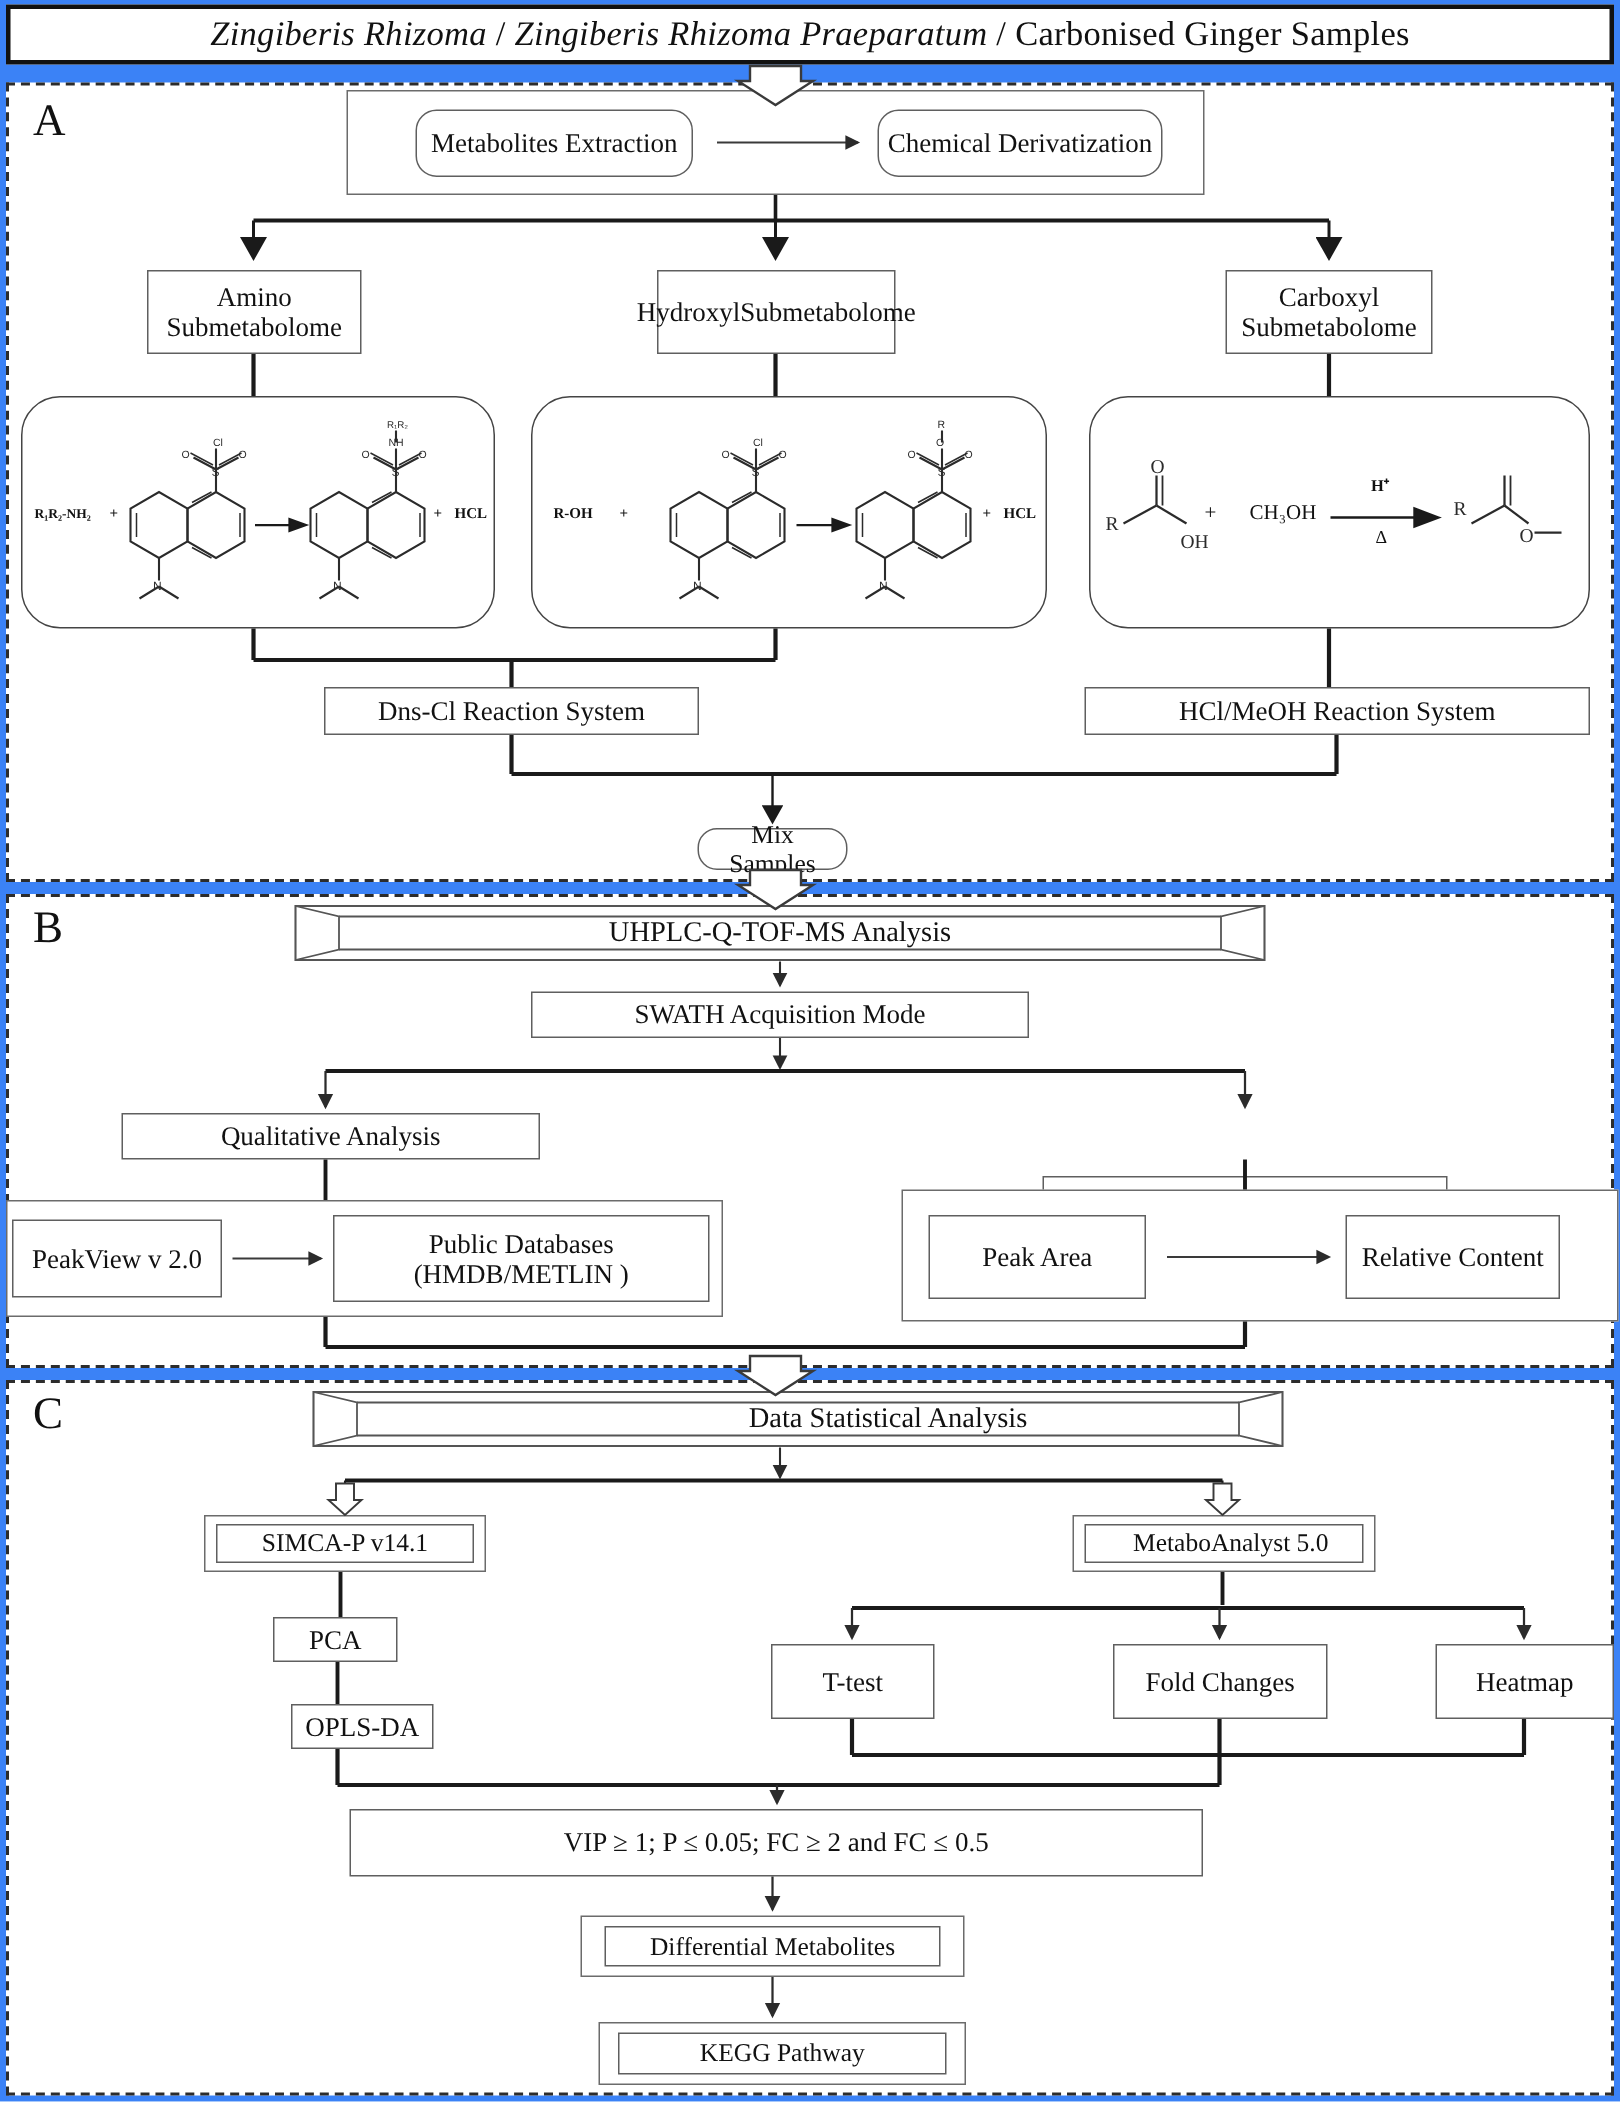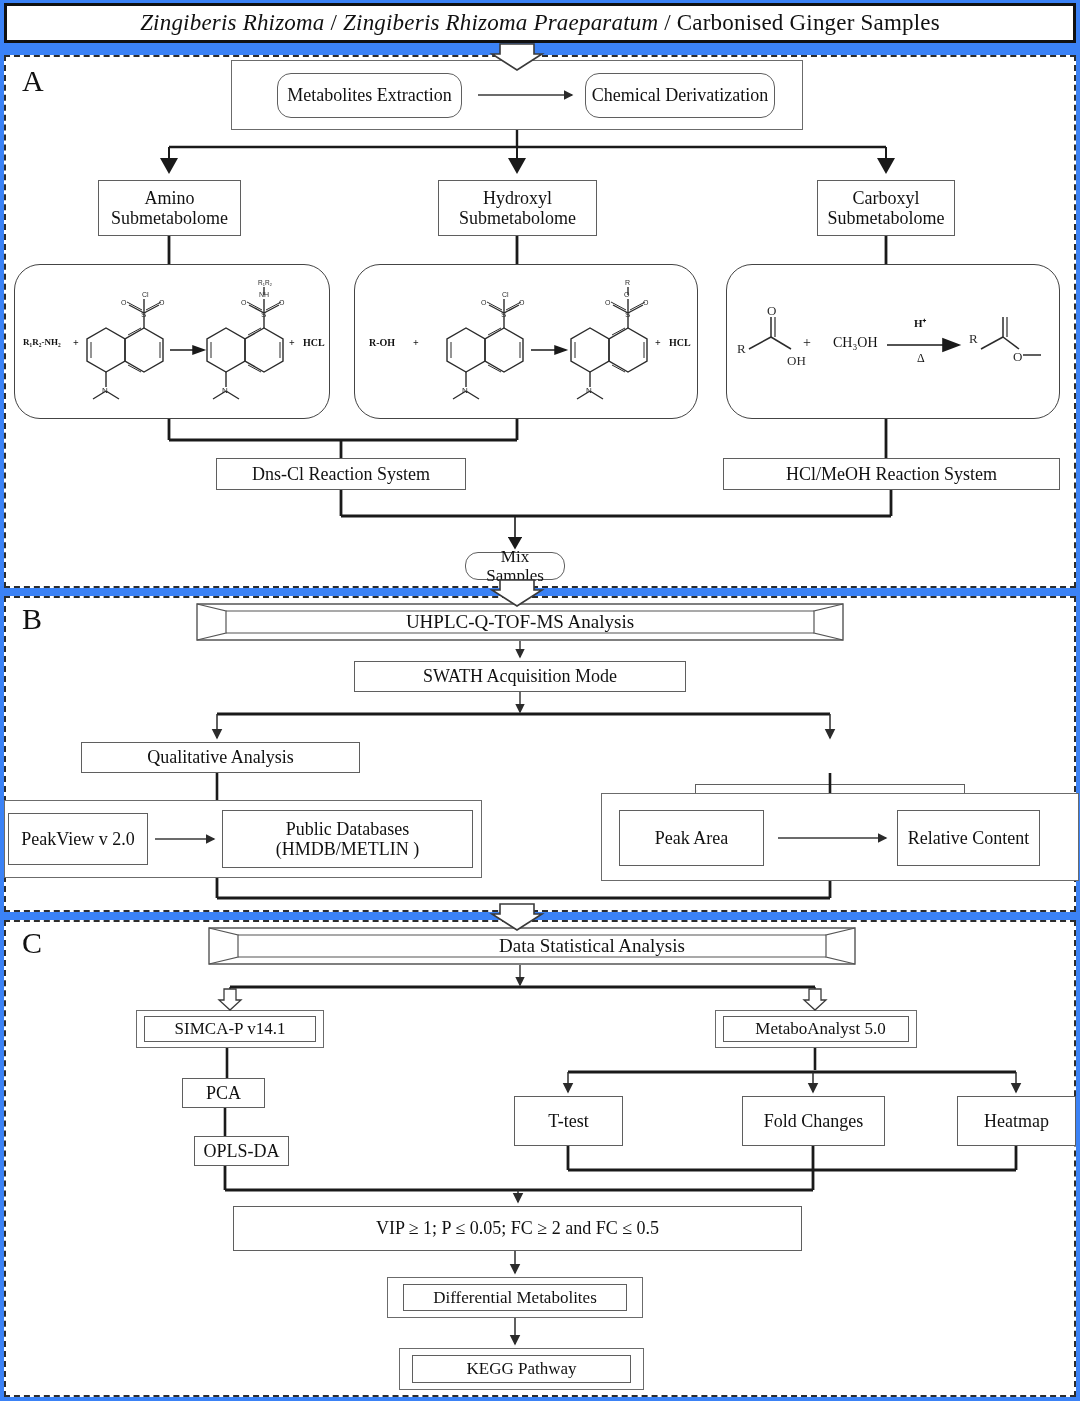--- a/index.html
+++ b/index.html
@@ -59,21 +59,21 @@
   <div class="abs panel-label" style="left:22px;top:66px;">A</div>
 
   <div class="abs group" style="left:231px;top:60px;width:572px;height:70px;"></div>
   <div class="abs box rbox" style="left:277px;top:73px;width:185px;height:45px;">Metabolites Extraction</div>
   <div class="abs box rbox" style="left:585px;top:73px;width:190px;height:45px;">Chemical Derivatization</div>
 
   <div class="abs box" style="left:98px;top:180px;width:143px;height:56px;flex-direction:column;">
     <span>Amino</span>
     <span>Submetabolome</span>
   </div>
-  <div class="abs box" style="left:438px;top:180px;width:159px;height:56px;flex-direction:column;">
+  <div class="abs box" style="left:438px;top:180px;width:159px;height:56px;flex-direction:row;">
     <span>Hydroxyl</span>
     <span>Submetabolome</span>
   </div>
   <div class="abs box" style="left:817px;top:180px;width:138px;height:56px;flex-direction:column;">
     <span>Carboxyl</span>
     <span>Submetabolome</span>
   </div>
 
   <div class="abs rgroup" style="left:14px;top:264px;width:316px;height:155px;">
     <svg class="chem" width="316" height="155" viewBox="0 0 316 155">

